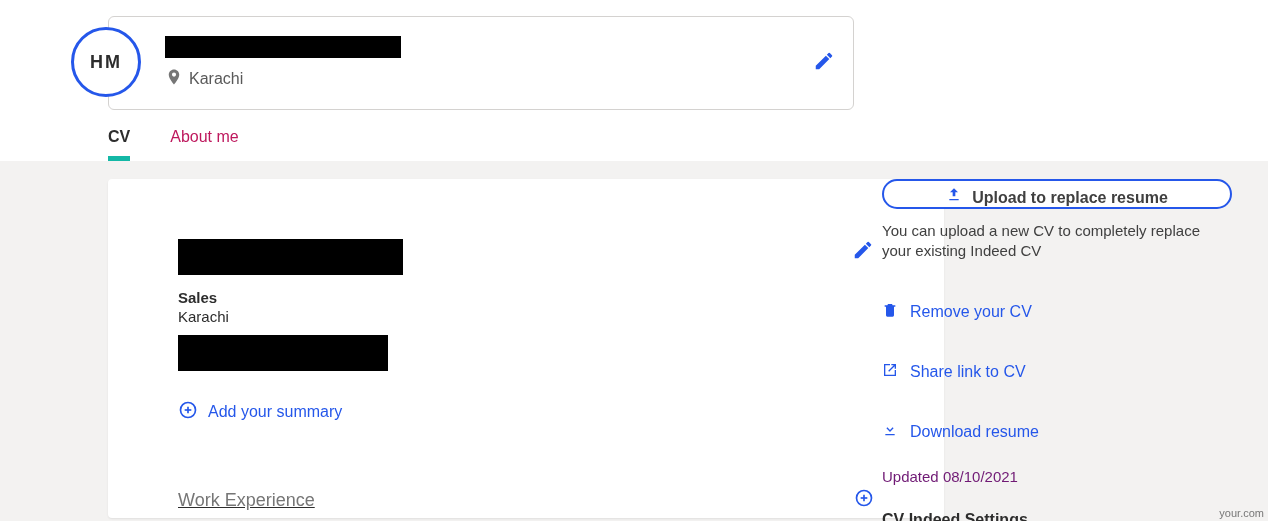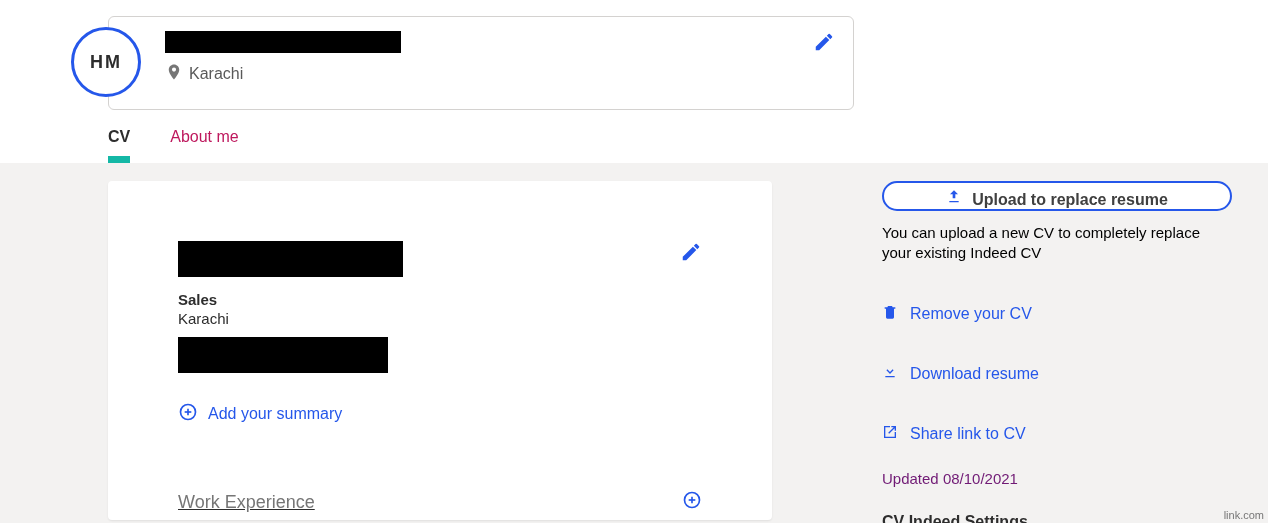--- a/index.html
+++ b/index.html
@@ -1,45 +1,45 @@
 <!DOCTYPE html>
 <html><head>
 <meta charset="utf-8">
 <style>
   * { box-sizing: border-box; margin: 0; padding: 0; }
   body { font-family: Arial, Helvetica, sans-serif; background: #fff; color: #2d2d2d; width:1268px; }
   .top-area { background:#fff; padding-top:16px; }
 
   .profile-card {
     margin-left:108px; width:746px; border:1px solid #d4d2d0; border-radius:6px;
-    display:flex; align-items:flex-start; padding:14px 18px 14px 56px; position:relative;
+    display:flex; align-items:center; padding:14px 18px 14px 56px; position:relative;
     min-height:94px;
     gap:36px;
   }
   .avatar {
     position:absolute; left:-38px; top:10px;
     width:70px; height:70px; border:3px solid #2557ea; border-radius:50%;
     display:flex; align-items:center; justify-content:center; background:#fff;
     font-weight:700; color:#2d2d2d; letter-spacing:2px; font-size:18px;
   }
   .profile-main { flex:1; }
   .name-bar { width:236px; height:22px; background:#000; margin-bottom:10px; }
   .loc-row { display:flex; align-items:center; gap:6px; color:#595959; font-size:16px; }
   .pin-icon svg { width:18px; height:18px; fill:#767676; }
   .edit-btn { color:#2557ea; cursor:pointer; }
   .edit-btn svg { width:22px; height:22px; fill:#2557ea; }
 
   .tabs { margin-left:108px; margin-top:18px; display:flex; gap:40px; font-size:16px; }
   .tab { padding-bottom:10px; color:#be185d; cursor:pointer; }
-  .tab.active { color:#2d2d2d; font-weight:600; border-bottom:7px solid #14b8a6; }
+  .tab.active { color:#2d2d2d; font-weight:600; border-bottom:5px solid #14b8a6; }
 
   .gray-zone { background:#f3f2f1; padding:18px 0 0 0; min-height:360px; position:relative; }
 
   .cv-card {
-    margin-left:108px; width:664px; background:#fff; padding:60px 70px 0 70px;
+    margin-left:108px; width:836px; background:#fff; padding:60px 70px 0 70px;
     border-radius:4px; box-shadow:0 1px 2px rgba(0,0,0,0.08);
   }
   .cv-head { display:flex; align-items:flex-start; }
   .cv-head-left { flex:1; }
   .black-bar-lg { width:225px; height:36px; background:#000; margin-bottom:14px; }
   .role { font-weight:700; font-size:15px; }
   .city { font-size:15px; color:#2d2d2d; margin-top:2px; }
   .black-bar-md { width:210px; height:36px; background:#000; margin-top:10px; }
 
   .add-summary { display:flex; align-items:center; gap:10px; color:#2557ea; font-size:16px; margin-top:29px; cursor:pointer; }
@@ -49,21 +49,21 @@
   .section-title { color:#767676; font-size:18px; }
   .section-add svg{ width:20px; height:20px; stroke:#2557ea; fill:none; stroke-width:2; }
 
   .side { position:absolute; left:882px; top:18px; width:350px; }
   .upload-btn {
     width:100%; border:2px solid #2557ea; color:#404040; background:#fff;
     border-radius:26px; height:30px; display:flex; align-items:flex-end; justify-content:center;
     gap:10px; font-weight:700; font-size:16px; cursor:pointer;
   }
   .upload-btn svg { width:16px; height:16px; fill:#2557ea; }
-  .side-note { color:#000000; font-size:15px; margin-top:12px; line-height:1.35; }
+  .side-note { color:#404040; font-size:15px; margin-top:12px; line-height:1.35; }
   .side-link { display:flex; align-items:center; gap:12px; color:#2557ea; font-size:16px; margin-top:40px; cursor:pointer; }
   .side-link svg { width:16px; height:16px; fill:#2557ea; }
   .updated { color:#701a75; font-size:15px; margin-top:26px; }
   .privacy { font-weight:700; font-size:16px; margin-top:26px; }
 
   .watermark { position:absolute; right:4px; bottom:2px; font-size:11px; color:#777; }
 </style>
 </head>
 <body>
 
@@ -151,36 +151,36 @@
         <svg viewBox="0 0 24 24">
             <path d="M6 7h12v13a2 2 0 0 1-2 2H8a2 2 0 0 1-2-2V7zm3-4h6l1 2h4v2H4V5h4l1-2z"></path>
           </svg>
       </span>
       <span>Remove your CV</span>
     </div>
 
     <div class="side-link">
       <span>
         <svg viewBox="0 0 24 24">
-            <path d="M5 20h14v-2H5v2zM12 2v10l4-4 1.4 1.4L12 15l-5.4-5.6L8 8l4 4V2h0z"></path>
+            <path d="M3 3h9v2H5v14h14v-7h2v9H3V3zm11 0h7v7h-2V6.4l-8.3 8.3-1.4-1.4L17.6 5H14V3z"></path>
           </svg>
       </span>
-      <span>Download resume</span>
+      <span>Share link to CV</span>
     </div>
 
     <div class="side-link">
       <span>
         <svg viewBox="0 0 24 24">
-            <path d="M3 3h9v2H5v14h14v-7h2v9H3V3zm11 0h7v7h-2V6.4l-8.3 8.3-1.4-1.4L17.6 5H14V3z"></path>
+            <path d="M5 20h14v-2H5v2zM12 2v10l4-4 1.4 1.4L12 15l-5.4-5.6L8 8l4 4V2h0z"></path>
           </svg>
       </span>
-      <span>Share link to CV</span>
+      <span>Download resume</span>
     </div>
 
     <div class="updated">
       <span>Updated </span><span>08/10/2021</span>
     </div>
 
     <div class="privacy">CV Indeed Settings</div>
   </div>
 
-  <div class="watermark">link.com</div>
+  <div class="watermark">your.com</div>
 </div>
 
 </body></html>

